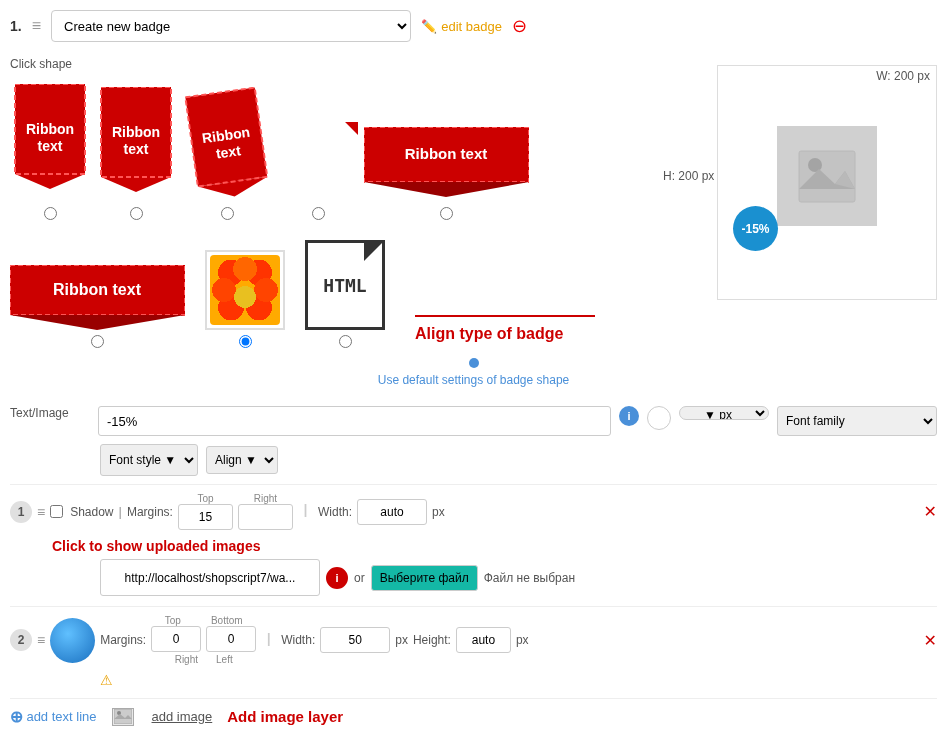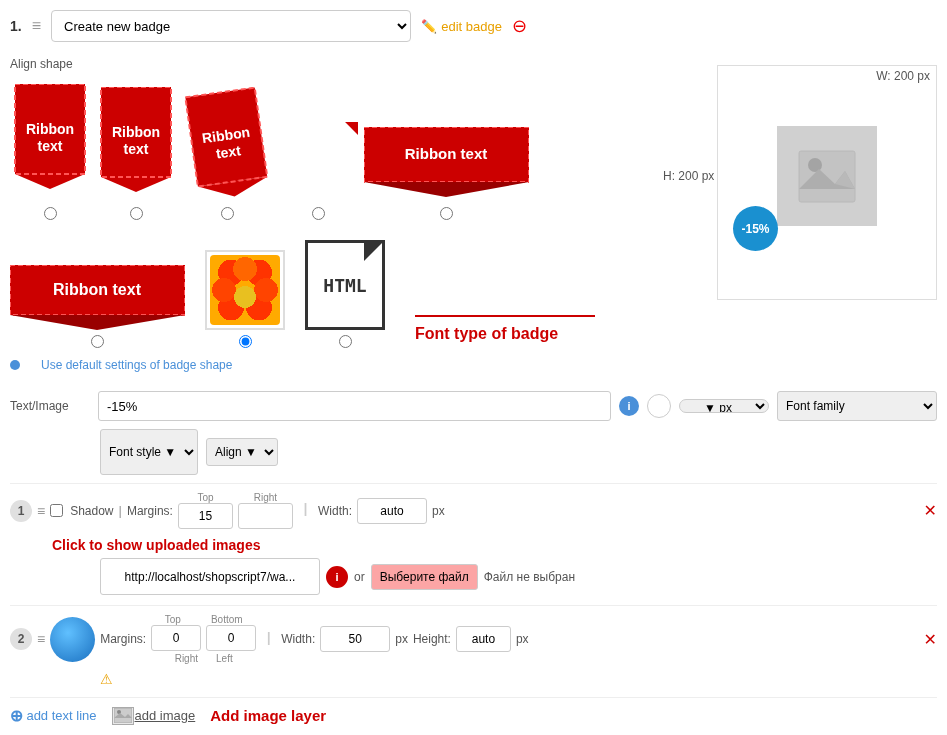--- a/index.html
+++ b/index.html
@@ -33,44 +33,44 @@
     
     .html-shape { width: 80px; height: 90px; background: #fff; border: 3px solid #333; display: flex; align-items: center; justify-content: center; position: relative; }
     .html-shape::before { content: ''; position: absolute; top: 0; right: 0; width: 0; height: 0; border-left: 18px solid #333; border-bottom: 18px solid #fff; }
     .html-label { font-family: monospace; font-size: 18px; font-weight: bold; color: #333; }
 
     
     .image-type-label { color: #cc0000; font-size: 16px; font-weight: bold; text-align: center; margin: 5px 0; }
     .image-type-line { border: none; border-top: 2px solid #cc0000; width: 200px; margin: 0 auto 5px; }
 
     
-    .default-settings { color: #4a90d9; font-size: 12px; margin: 5px 0 10px; cursor: pointer; display: flex; align-items: center; gap: 21px; }
+    .default-settings { color: #4a90d9; font-size: 12px; margin: 5px 0 10px; cursor: pointer; display: flex; align-items: center; gap: 5px; flex-direction: column; }
     .blue-dot { width: 10px; height: 10px; border-radius: 50%; background: #4a90d9; display: inline-block; }
 
     
     .preview-box { position: absolute; right: 10px; top: 65px; width: 220px; height: 235px; border: 1px solid #ddd; background: #fff; }
     .preview-w-label { text-align: right; font-size: 12px; color: #555; padding: 3px 6px; }
     .preview-h-label { position: absolute; left: -55px; top: 50%; transform: translateY(-50%); font-size: 12px; color: #555; }
     .preview-inner { width: 100%; height: 180px; display: flex; align-items: center; justify-content: center; position: relative; }
     .preview-placeholder { width: 100px; height: 100px; background: #d0d0d0; display: flex; align-items: center; justify-content: center; }
     .preview-placeholder svg { opacity: 0.6; }
     .preview-badge { position: absolute; bottom: 15px; left: 15px; width: 45px; height: 45px; border-radius: 50%; background: #1a90d0; display: flex; align-items: center; justify-content: center; color: #fff; font-weight: bold; font-size: 12px; }
 
     
-    .text-image-row { display: flex; align-items: center; gap: 8px; margin-bottom: 8px; margin-top: 19px; }
+    .text-image-row { display: flex; align-items: flex-start; gap: 8px; margin-bottom: 8px; margin-top: 19px; }
     .row-label { width: 80px; font-size: 12px; color: #555; flex-shrink: 0; }
     .text-input { flex: 1; height: 30px; border: 1px solid #ccc; border-radius: 3px; padding: 0 8px; font-size: 13px; }
     .info-btn { width: 20px; height: 20px; border-radius: 50%; background: #4a90d9; color: #fff; font-size: 11px; font-weight: bold; display: inline-flex; align-items: center; justify-content: center; cursor: pointer; flex-shrink: 0; }
     .color-circle { width: 24px; height: 24px; border-radius: 50%; background: #fff; border: 1px solid #ccc; cursor: pointer; flex-shrink: 0; }
     .px-select { height: 14px; border: 1px solid #ccc; border-radius: 14px; padding: 0 20px; font-size: 12px; }
     .font-select { width: 160px; height: 30px; border: 1px solid #ccc; border-radius: 3px; padding: 0 4px; font-size: 12px; }
 
     
     .style-row { display: flex; align-items: center; gap: 8px; margin-bottom: 8px; margin-left: 90px; }
-    .font-style-select { height: 46px; border: 1px solid #ccc; border-radius: 3px; padding: 0 4px; font-size: 12px; }
+    .font-style-select { height: 32px; border: 1px solid #ccc; border-radius: 3px; padding: 0 4px; font-size: 12px; }
     .align-select { height: 28px; border: 1px solid #ccc; border-radius: 3px; padding: 0 4px; font-size: 12px; }
 
     
     .layer-row { display: flex; align-items: center; gap: 5px; border-top: 1px solid #eee; padding-top: 8px; margin-bottom: 8px; position: relative; }
     .layer-num { width: 22px; height: 22px; border-radius: 50%; background: #e0e0e0; display: flex; align-items: center; justify-content: center; font-size: 12px; font-weight: bold; color: #555; flex-shrink: 0; }
     .layer-drag { color: #999; cursor: grab; font-size: 14px; }
     .shadow-check { margin-right: 2px; }
     .margins-label { color: #555; font-size: 12px; }
     .margin-sep { color: #999; }
     .top-label, .right-label { font-size: 10px; color: #888; text-align: center; }
@@ -81,38 +81,38 @@
     .px-label { font-size: 12px; color: #555; }
     .delete-x { color: #cc0000; font-size: 16px; cursor: pointer; margin-left: auto; }
 
     
     .click-show-label { color: #cc0000; font-size: 14px; font-weight: bold; margin-left: 42px; margin-bottom: 5px; }
 
     
     .url-row { display: flex; align-items: center; gap: 6px; margin-left: 90px; margin-bottom: 10px; }
     .url-input { width: 220px; height: 37px; border: 1px solid #ccc; border-radius: 3px; padding: 0 6px; font-size: 12px; text-align: center; }
     .or-text { font-size: 12px; color: #555; }
-    .file-btn { height: 26px; border: 1px solid #ccc; border-radius: 3px; padding: 1px 8px; font-size: 12px; background: #fca5a5; cursor: pointer; }
+    .file-btn { height: 26px; border: 1px solid #ccc; border-radius: 3px; padding: 1px 8px; font-size: 12px; background: #14b8a6; cursor: pointer; }
     .no-file-text { font-size: 12px; color: #555; }
 
     
     .layer2-row { display: flex; align-items: center; gap: 5px; border-top: 1px solid #eee; padding-top: 8px; margin-bottom: 6px; }
     .layer2-avatar { width: 45px; height: 45px; border-radius: 50%; background: radial-gradient(circle at 40% 35%, #60c0ff, #1a70c0); flex-shrink: 0; }
     .margin2-input { width: 50px; height: 26px; border: 1px solid #ccc; border-radius: 3px; text-align: center; font-size: 12px; }
     .height-label { font-size: 12px; color: #555; }
     .height-input { width: 55px; height: 26px; border: 1px solid #ccc; border-radius: 3px; text-align: center; font-size: 12px; }
 
     
     .attention-row { margin-left: 90px; font-size: 12px; color: #555; display: flex; gap: 5px; align-items: flex-start; margin-bottom: 10px; }
     .warn-icon { color: #e8a000; font-size: 14px; flex-shrink: 0; margin-top: 1px; }
 
     
     .footer-row { display: flex; align-items: center; gap: 15px; border-top: 1px solid #eee; padding-top: 8px; margin-top: 5px; }
     .add-text-btn { color: #4a90d9; font-size: 13px; cursor: pointer; display: flex; align-items: center; gap: 3px; text-decoration: none; }
-    .add-image-btn { display: flex; align-items: center; gap: 1px; cursor: pointer; }
+    .add-image-btn { display: flex; align-items: center; gap: 18px; cursor: pointer; }
     .add-image-icon { width: 22px; height: 18px; border: 1px solid #aaa; background: #e8e8e8; display: flex; align-items: center; justify-content: center; font-size: 9px; color: #555; }
     .add-image-layer-label { color: #cc0000; font-size: 15px; font-weight: bold; }
 
     .info-circle-red { width: 22px; height: 22px; border-radius: 50%; background: #cc0000; border: 2px solid #cc0000; display: inline-flex; align-items: center; justify-content: center; color: #fff; font-size: 11px; font-weight: bold; cursor: pointer; flex-shrink: 0; }
 
     .shape-container { display: flex; align-items: flex-end; gap: 6px; padding: 5px 0; }
   </style>
 </head>
 <body>
 
@@ -142,21 +142,21 @@
           <circle cx="18" cy="16" r="7" fill="#888"></circle>
           <polygon points="2,40 22,20 38,35 48,22 58,40" fill="#999"></polygon>
           <polygon points="38,35 48,22 58,40" fill="#aaa"></polygon>
         </svg>
       </div>
       <div class="preview-badge">-15%</div>
     </div>
   </div>
 
   <div>
-    <div class="shape-label">Align shape</div>
+    <div class="shape-label">Click shape</div>
     <div class="shape-container">
 
       <div class="shape-item">
         <div style="position:relative;">
           <svg width="80" height="115">
             <rect x="5" y="0" width="70" height="90" fill="#cc0000"></rect>
             <polygon points="5,90 40,105 75,90" fill="#cc0000"></polygon>
             <rect x="5" y="0" width="70" height="90" fill="none" stroke="#ff5555" stroke-width="2" stroke-dasharray="5,3"></rect>
             <text x="40" y="50" text-anchor="middle" fill="white" font-weight="bold" font-size="14" transform="rotate(0,40,50)">Ribbon</text>
             <text x="40" y="67" text-anchor="middle" fill="white" font-weight="bold" font-size="14">text</text>
@@ -235,21 +235,21 @@
 
       <div class="shape-item">
         <div class="html-shape">
           <span class="html-label">HTML</span>
         </div>
         <input type="radio" name="shape" class="shape-radio" style="">
       </div>
 
       <div style="display:flex;flex-direction:column;align-items:flex-start;justify-content:flex-end;margin-left:10px;">
         <hr class="image-type-line" style="width:180px;border:none;border-top:2px solid #cc0000;margin-bottom:3px;">
-        <div class="image-type-label" style="font-size:16px;color:#cc0000;font-weight:bold;">Font type of badge</div>
+        <div class="image-type-label" style="font-size:16px;color:#cc0000;font-weight:bold;">Align type of badge</div>
       </div>
     </div>
   </div>
 
   <div class="default-settings">
     <span class="blue-dot"></span>
     <span>Use default settings of badge shape</span>
   </div>
 
   <div class="text-image-row">

